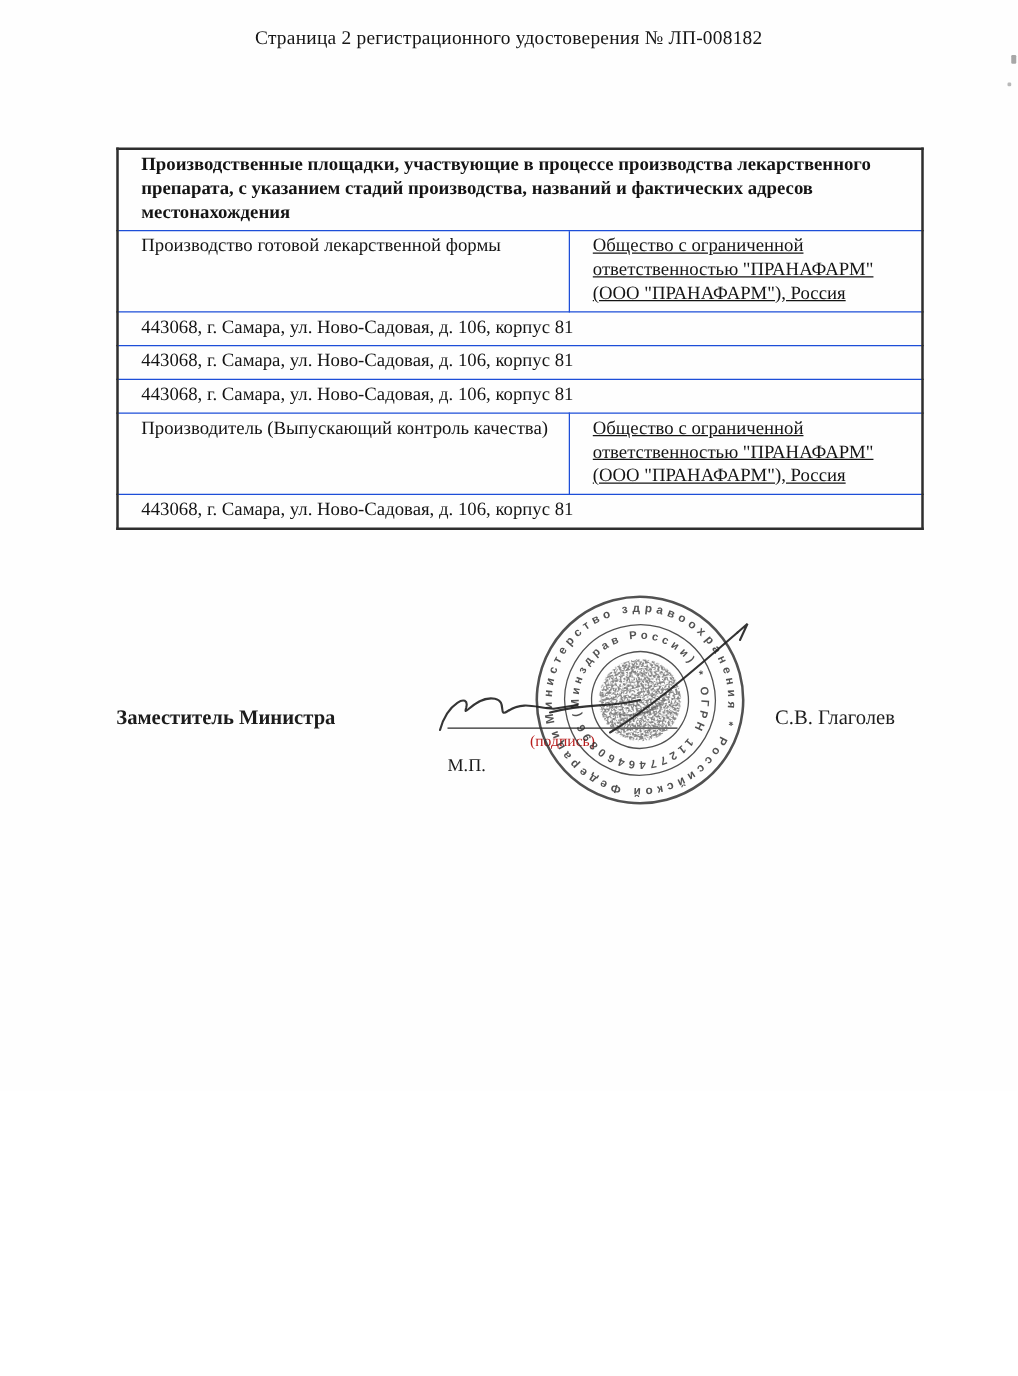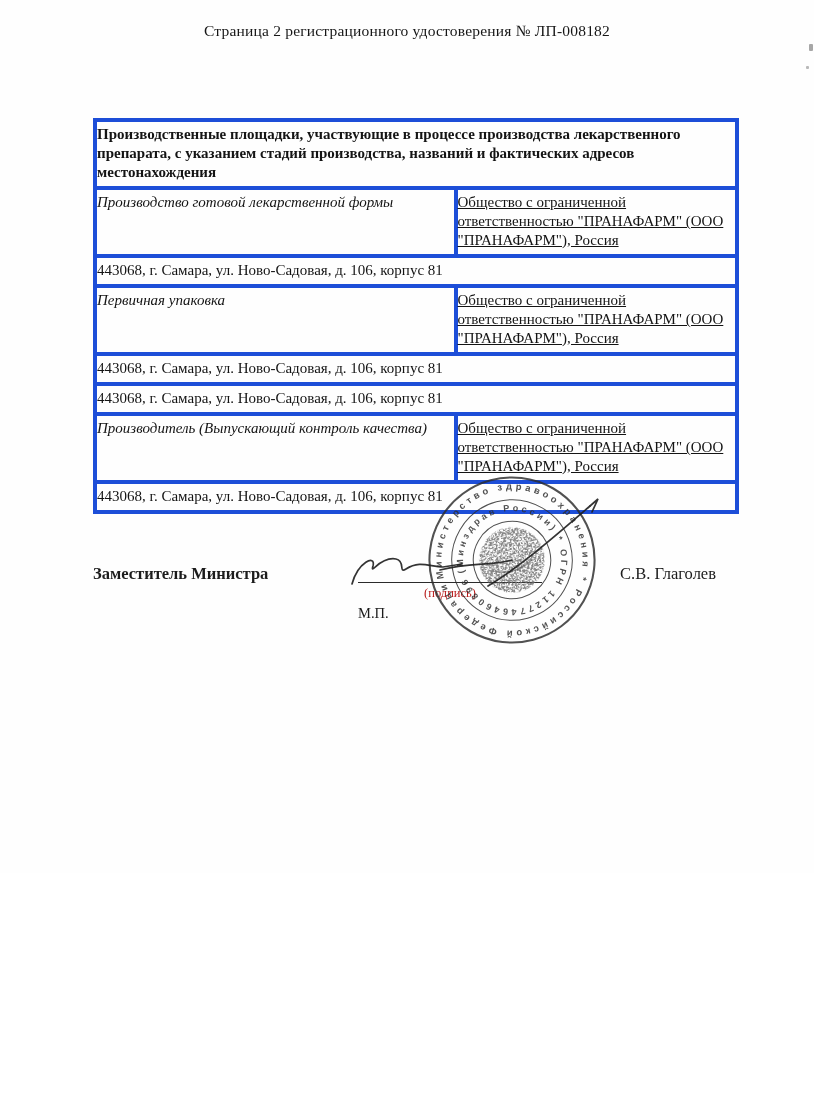--- a/index.html
+++ b/index.html
@@ -33,34 +33,33 @@
     position: absolute;
     left: 93px;
     top: 118px;
     width: 646px;
     border-collapse: collapse;
     border: 2px solid #2e2e2e;
     font-size: 15px;
     color: #141414;
   }
   table.reg-table td {
-    border: 4px solid #1d4ed8;
+    border: 1px solid #1d4ed8;
     vertical-align: top;
-    padding: 3px 6px 4px 0;
+    padding: 3px 6px 4px 18px;
     line-height: 19px;
   }
   td.t-title {
     font-weight: bold;
     line-height: 18.5px;
     padding-bottom: 5px;
     border-bottom: 1.5px solid #323232;
   }
   td.t-stage {
     width: 363px;
-    font-style: italic;
     height: 60px;
   }
   td.t-company { width: 283px; text-decoration: underline; }
   td.t-address { height: 23px; padding-top: 2px; padding-bottom: 2px; }
 
   .footer-row { position: absolute; left: 0; top: 562px; width: 100%; }
   .position-title {
     position: absolute;
     left: 93px; top: 2px;
     font-weight: bold;
@@ -138,24 +137,20 @@
     </tr>
 
     <tr>
       <td class="t-stage">Производство готовой лекарственной формы</td>
       <td class="t-company">Общество с ограниченной ответственностью "ПРАНАФАРМ" (ООО "ПРАНАФАРМ"), Россия</td>
     </tr>
     <tr>
       <td colspan="2" class="t-address">443068, г. Самара, ул. Ново-Садовая, д. 106, корпус 81</td>
     </tr>
 
-    <tr>
-      <td class="t-stage">Первичная упаковка</td>
-      <td class="t-company">Общество с ограниченной ответственностью "ПРАНАФАРМ" (ООО "ПРАНАФАРМ"), Россия</td>
-    </tr>
     <tr>
       <td colspan="2" class="t-address">443068, г. Самара, ул. Ново-Садовая, д. 106, корпус 81</td>
     </tr>
 
     <tr>
       <td colspan="2" class="t-address">443068, г. Самара, ул. Ново-Садовая, д. 106, корпус 81</td>
     </tr>
 
     <tr>
       <td class="t-stage">Производитель (Выпускающий контроль качества)</td>

